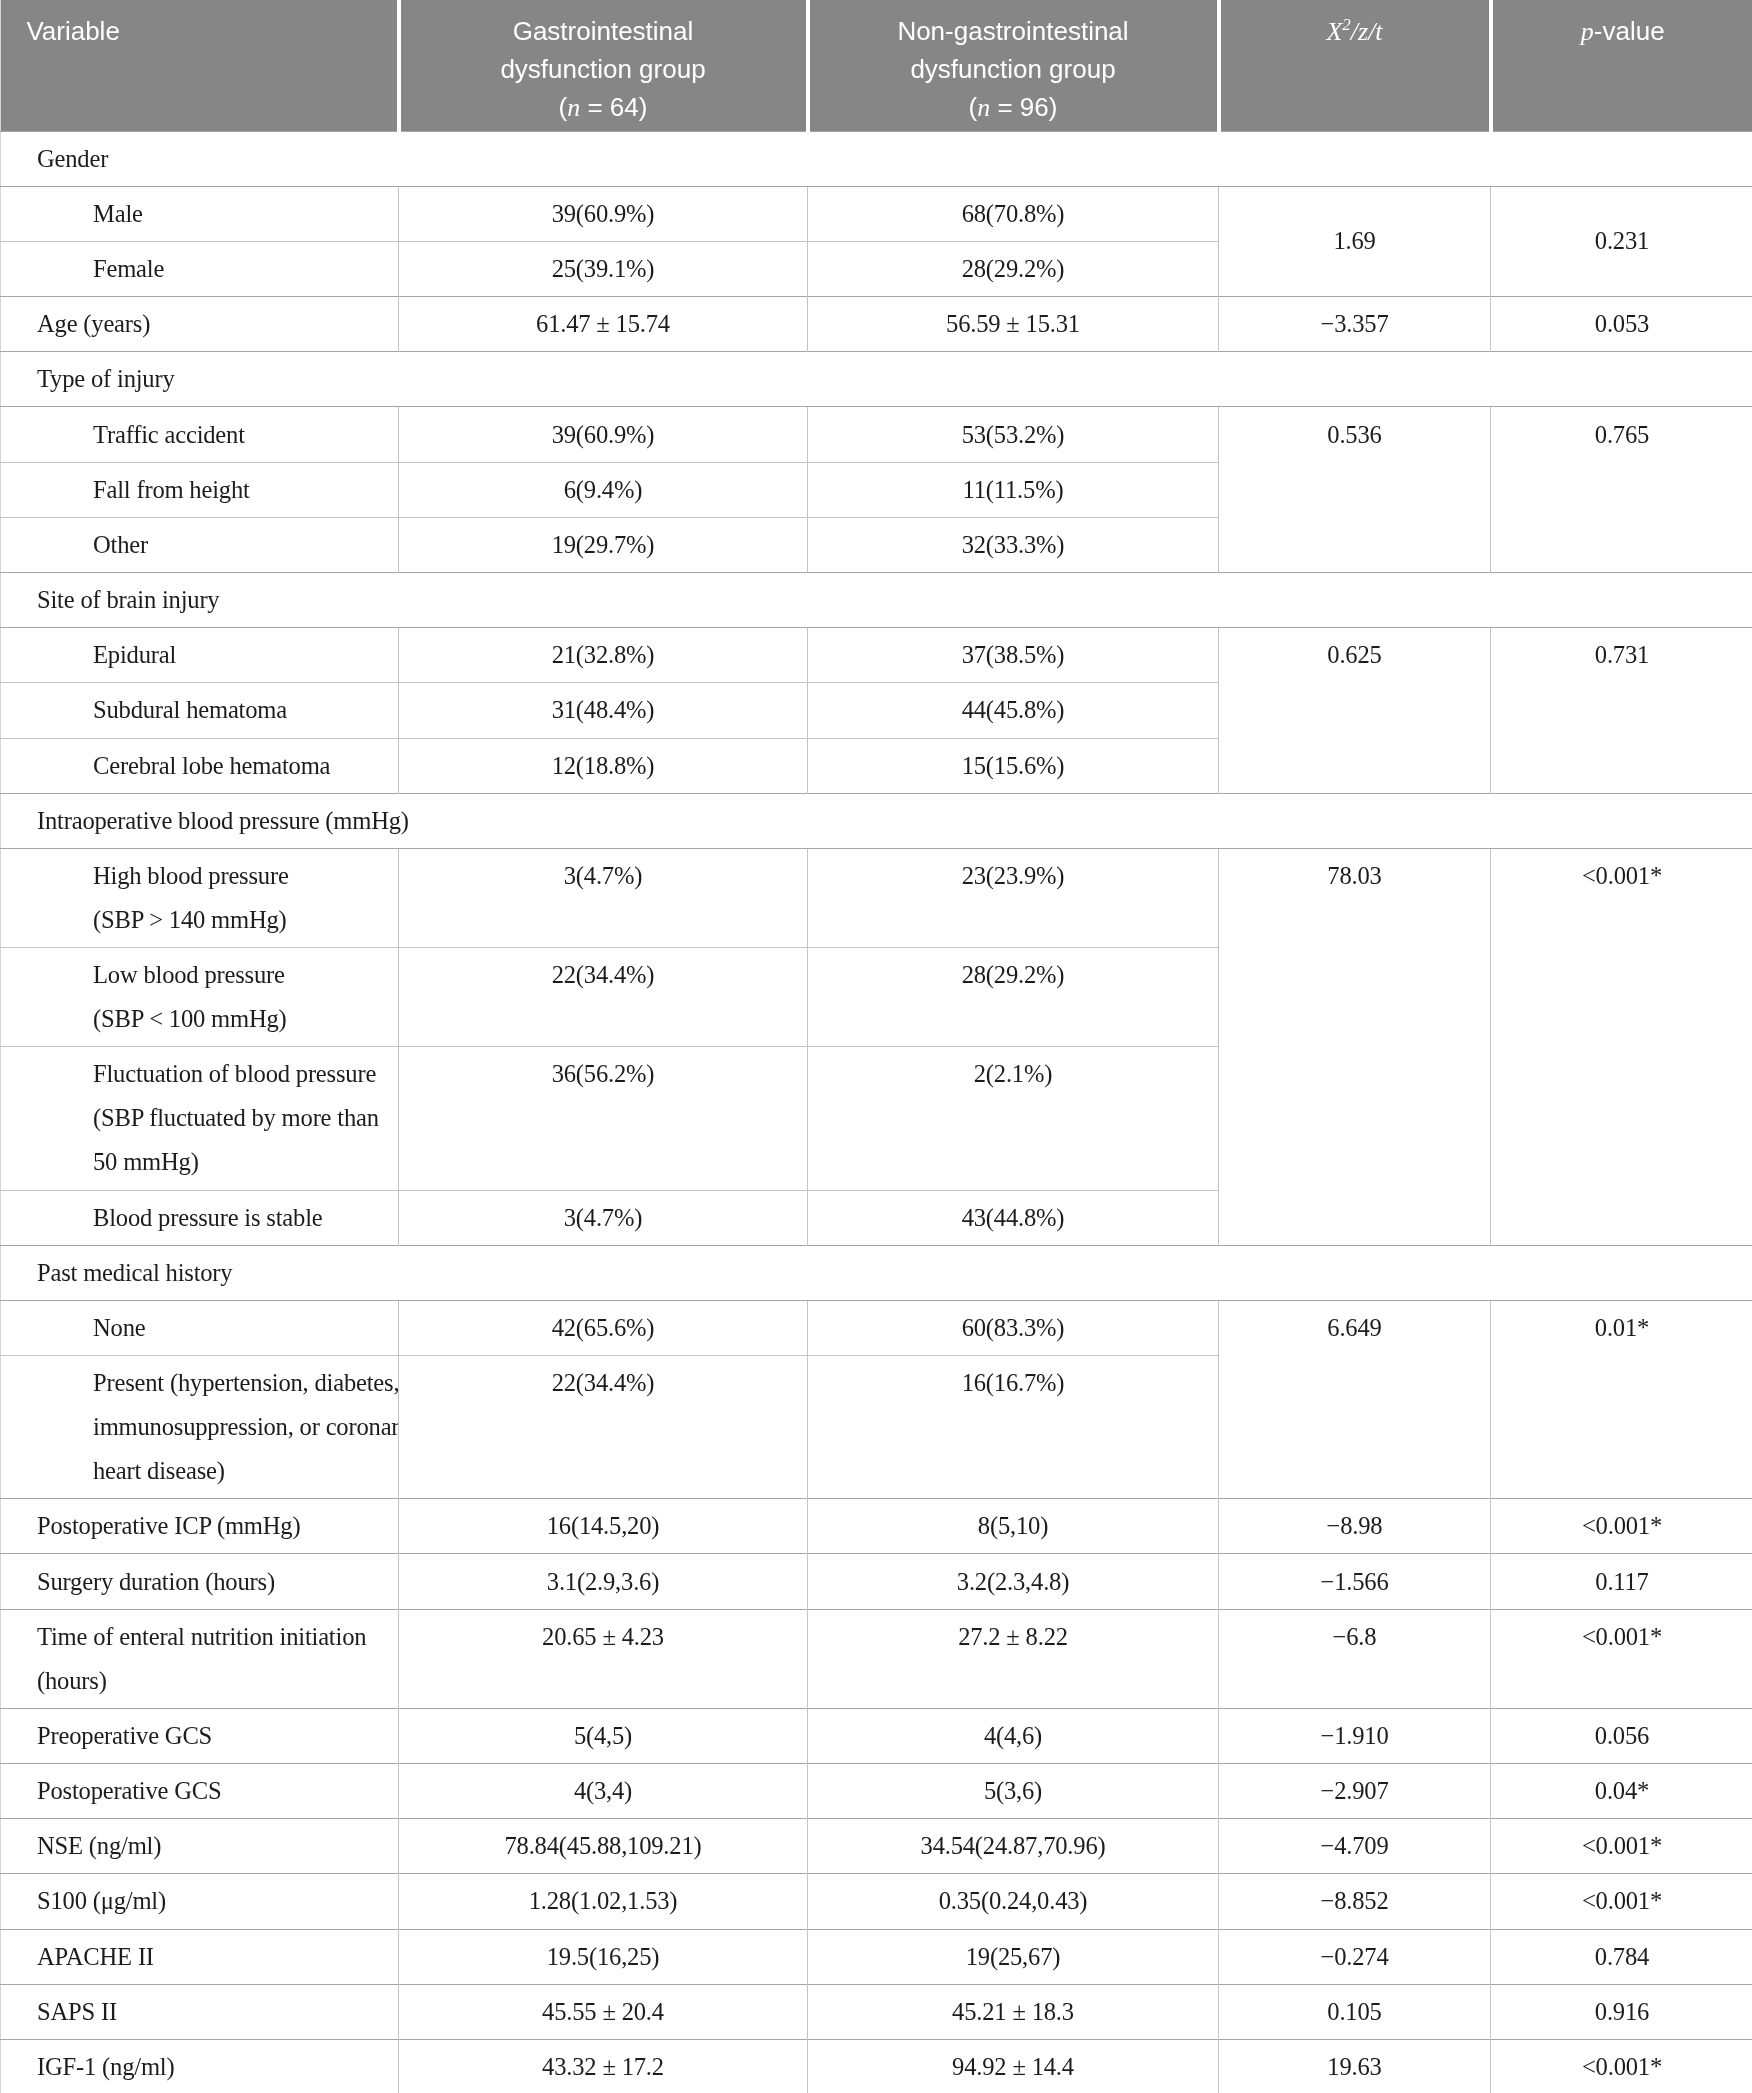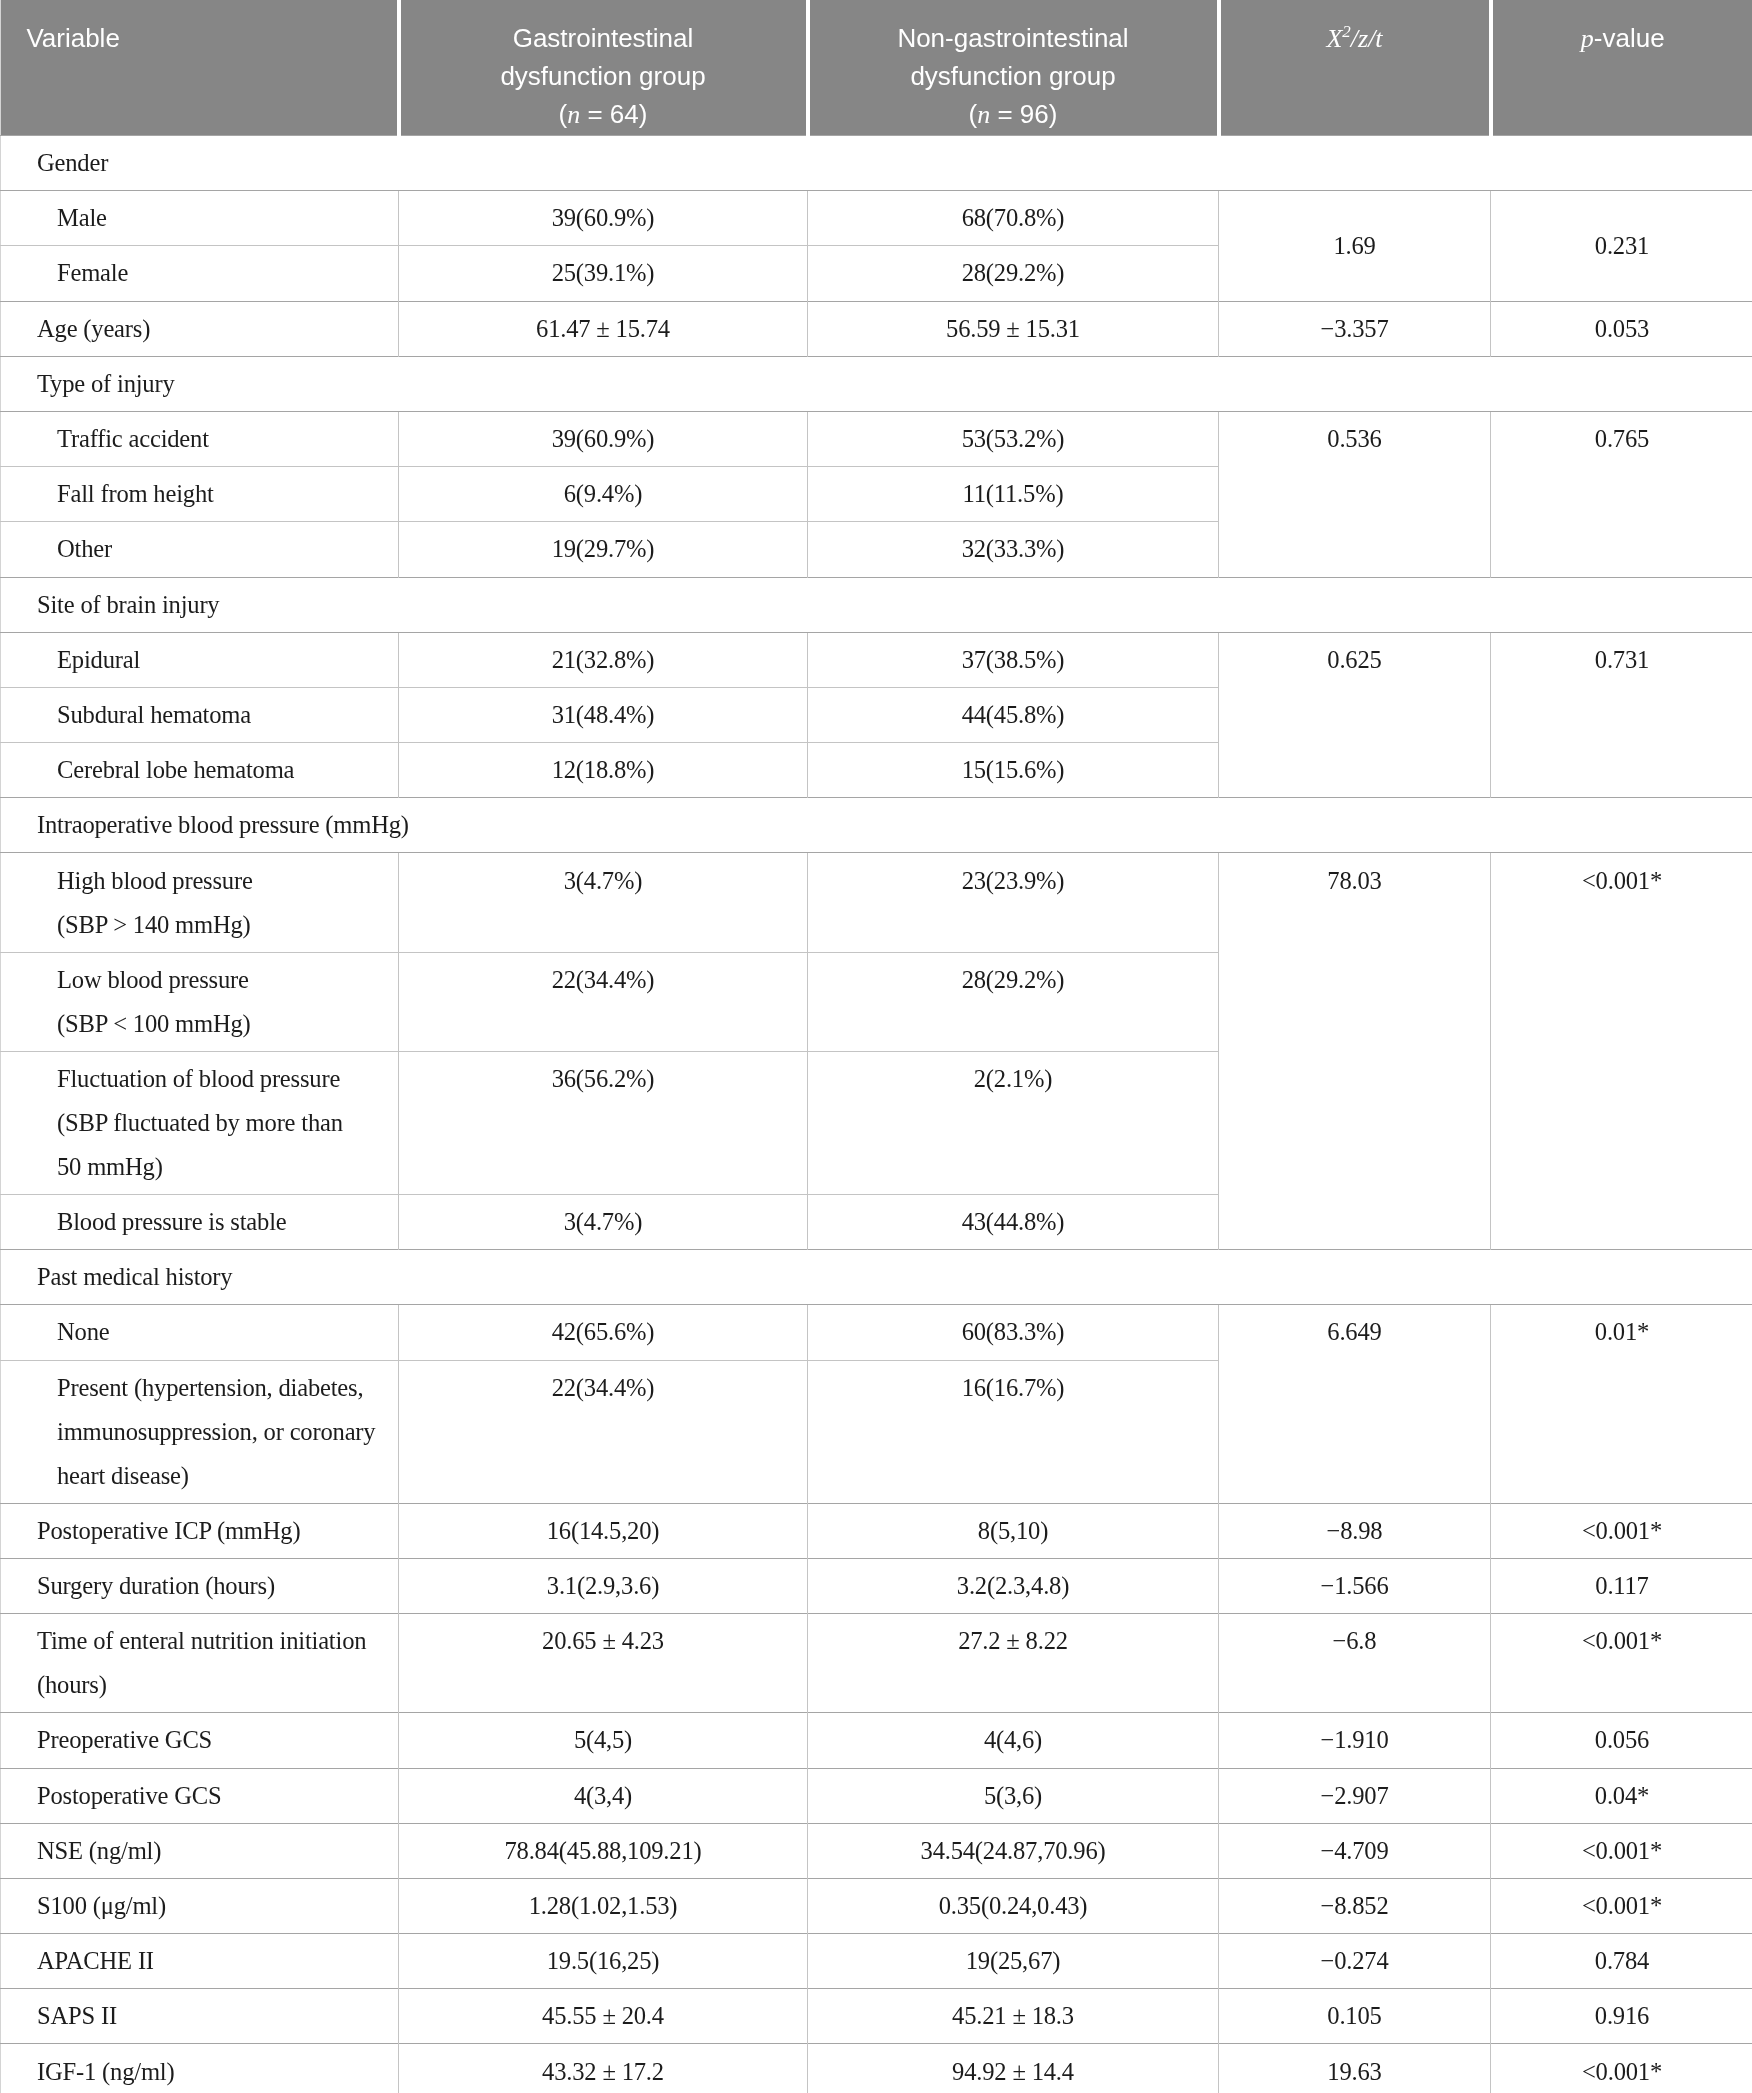--- a/index.html
+++ b/index.html
@@ -12,33 +12,33 @@
   html,body{margin:0;padding:0;background:#ffffff;}
   body{width:1753px;font-family:"Liberation Serif",serif;color:var(--body-text);}
   .page{width:1753px;}
   table{width:1753px;border-collapse:collapse;table-layout:fixed;
         border-left:1.7px solid #d4d4d4;border-right:1.7px solid #d4d4d4;
         border-bottom:1.7px solid var(--grid-dark);}
   thead th{
     background:var(--header-bg);color:var(--header-text);
     font-family:"Liberation Sans",sans-serif;font-weight:400;
     font-size:26px;line-height:38px;
-    vertical-align:top;padding-top:19px;height:131px;box-sizing:border-box;
+    vertical-align:top;padding-top:12px;height:131px;box-sizing:border-box;
     text-align:center;
   }
   thead th.first{text-align:left;padding-left:25.4px;}
   thead th + th{border-left:4.2px solid #ffffff;}
   thead .it{font-style:italic;font-family:Liberation Serif, serif;}
   thead sup{font-size:17px;line-height:0;}
   tbody td{
     font-family:"Liberation Serif",serif;font-size:24.6px;line-height:44px;
     padding:5.1px 0;vertical-align:top;overflow:hidden;letter-spacing:-0.2px;
   }
   td.label{text-align:left;padding-left:36px;}
-  td.label.indent{padding-left:56px;}
+  td.label.indent{padding-left:92px;}
   td.label div{white-space:nowrap;}
   td.val{text-align:center;}
   td.vline{border-left:1.7px solid var(--grid-light);}
   td.mid{vertical-align:middle;margin-left:8px;}
   tr.strong > td{border-top:1.7px solid var(--grid-dark);}
   tr.inner > td{border-top:0.8px solid var(--grid-light);}
 </style>
 </head>
 <body>
 

